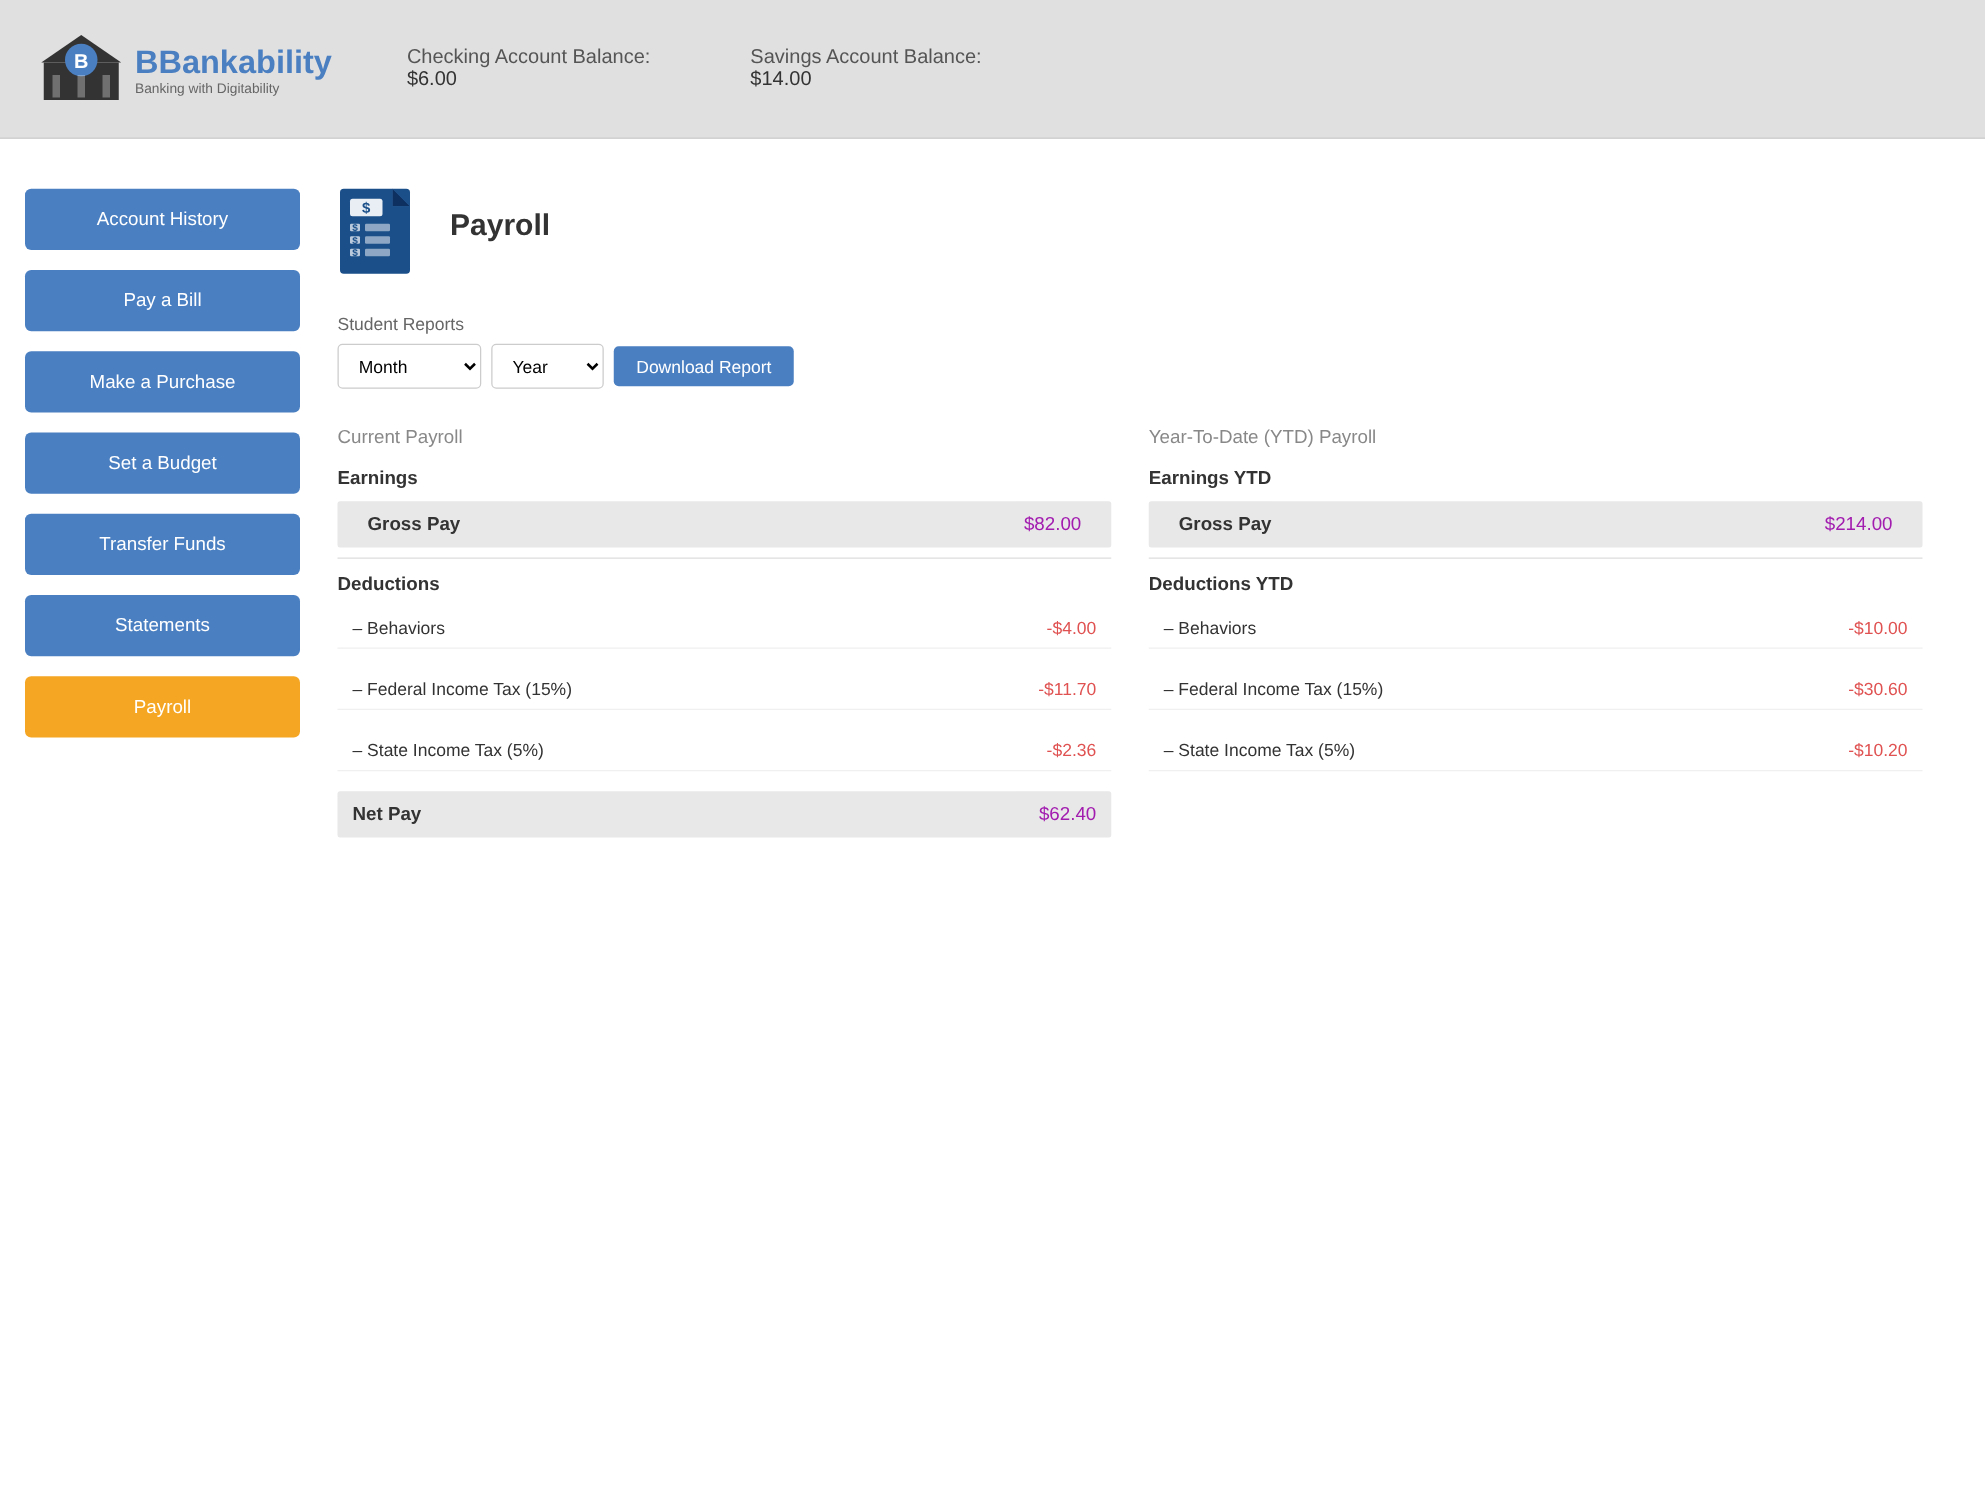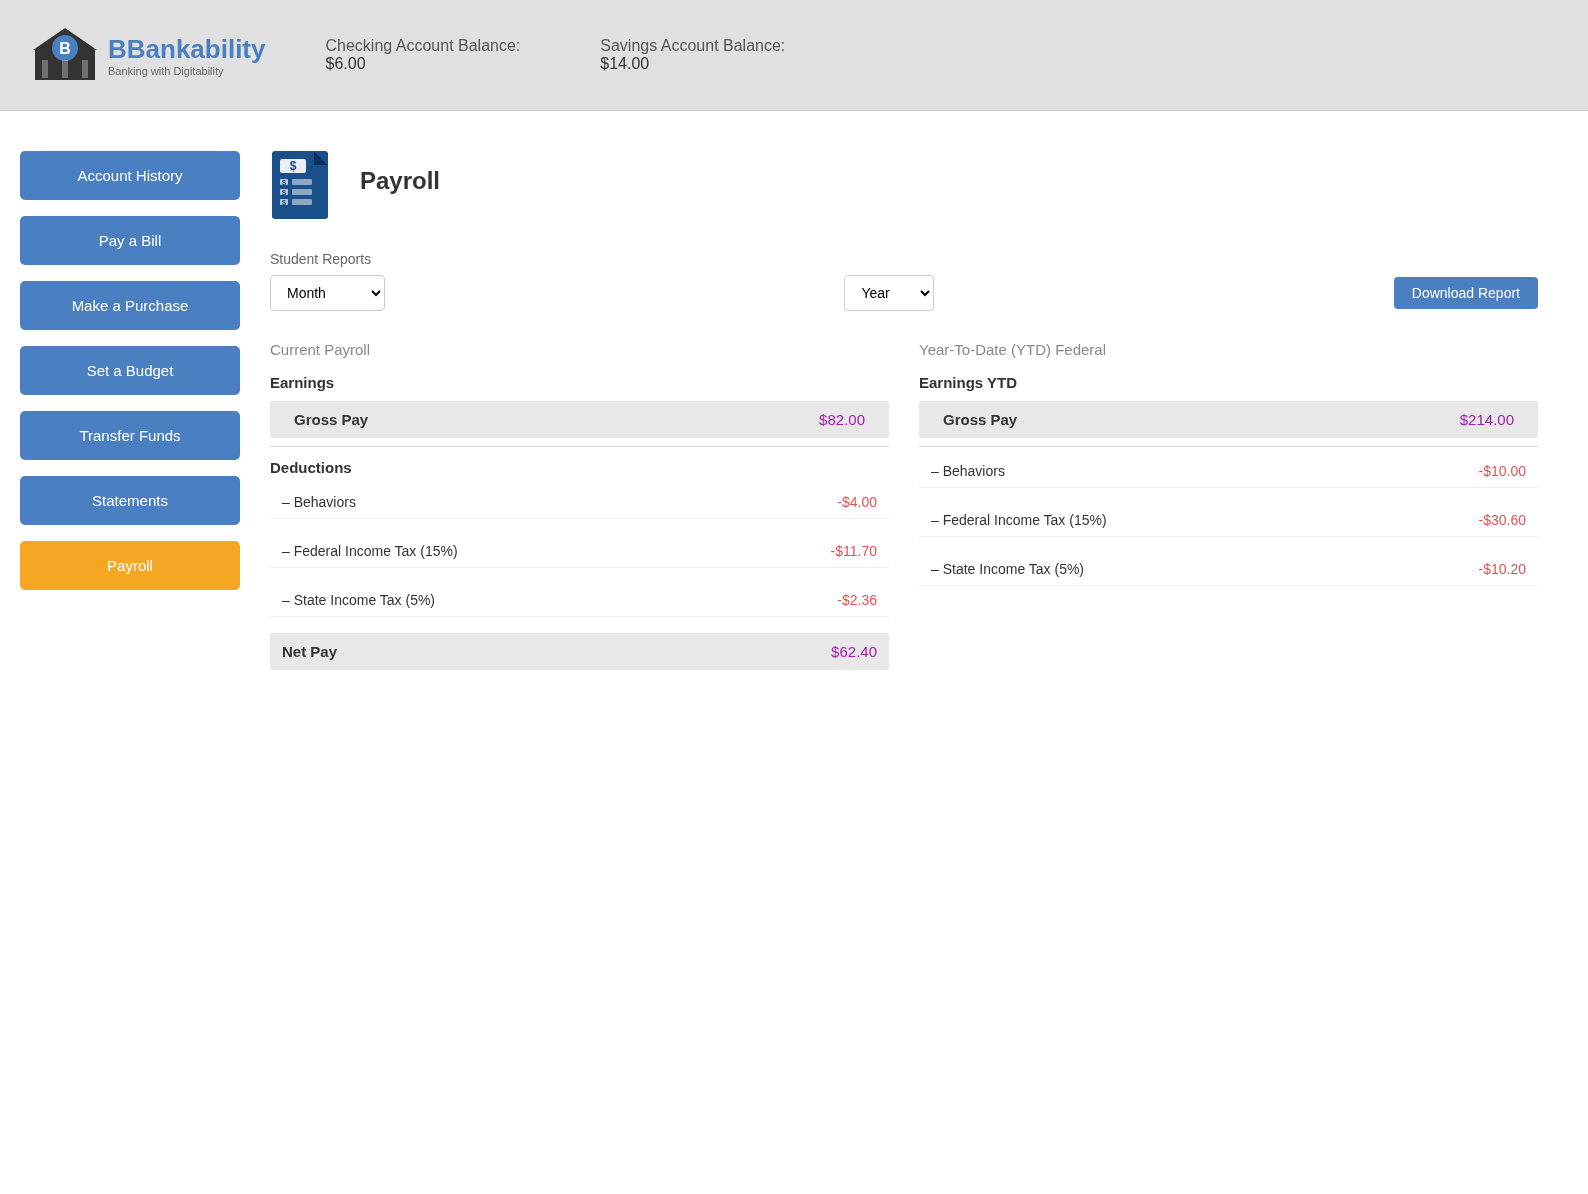--- a/index.html
+++ b/index.html
@@ -116,21 +116,20 @@
     .student-reports-label {
       font-size: 14px;
       color: #666;
       margin-bottom: 8px;
     }
     .report-controls {
       display: flex;
       align-items: center;
       gap: 8px;
       margin-bottom: 30px;
-      justify-content: space-between;
     }
     .report-select {
       padding: 8px 12px;
       border: 1px solid #ccc;
       border-radius: 4px;
       font-size: 14px;
       background: #fff;
       cursor: pointer;
       min-width: 90px;
     }
@@ -331,31 +330,32 @@
           <span class="deduction-value">-$2.36</span>
         </div>
 
         <div class="net-pay-row">
           <span class="row-label">Net Pay</span>
           <span class="row-value">$62.40</span>
         </div>
       </div>
 
       <div class="payroll-section">
-        <div class="section-title">Year-To-Date (YTD) Federal</div>
+        <div class="section-title">Year-To-Date (YTD) Payroll</div>
 
         <div class="earnings-label">Earnings YTD</div>
 
         <div class="table-row-gray">
           <span class="row-label">Gross Pay</span>
           <span class="row-value">$214.00</span>
         </div>
 
         <hr class="divider">
 
+        <div class="deductions-label earnings-label">Deductions YTD</div>
 
         <div class="table-row-white">
           <span class="deduction-label">– Behaviors</span>
           <span class="deduction-value">-$10.00</span>
         </div>
         <div class="table-row-white">
           <span class="deduction-label">– Federal Income Tax (15%)</span>
           <span class="deduction-value">-$30.60</span>
         </div>
         <div class="table-row-white">

